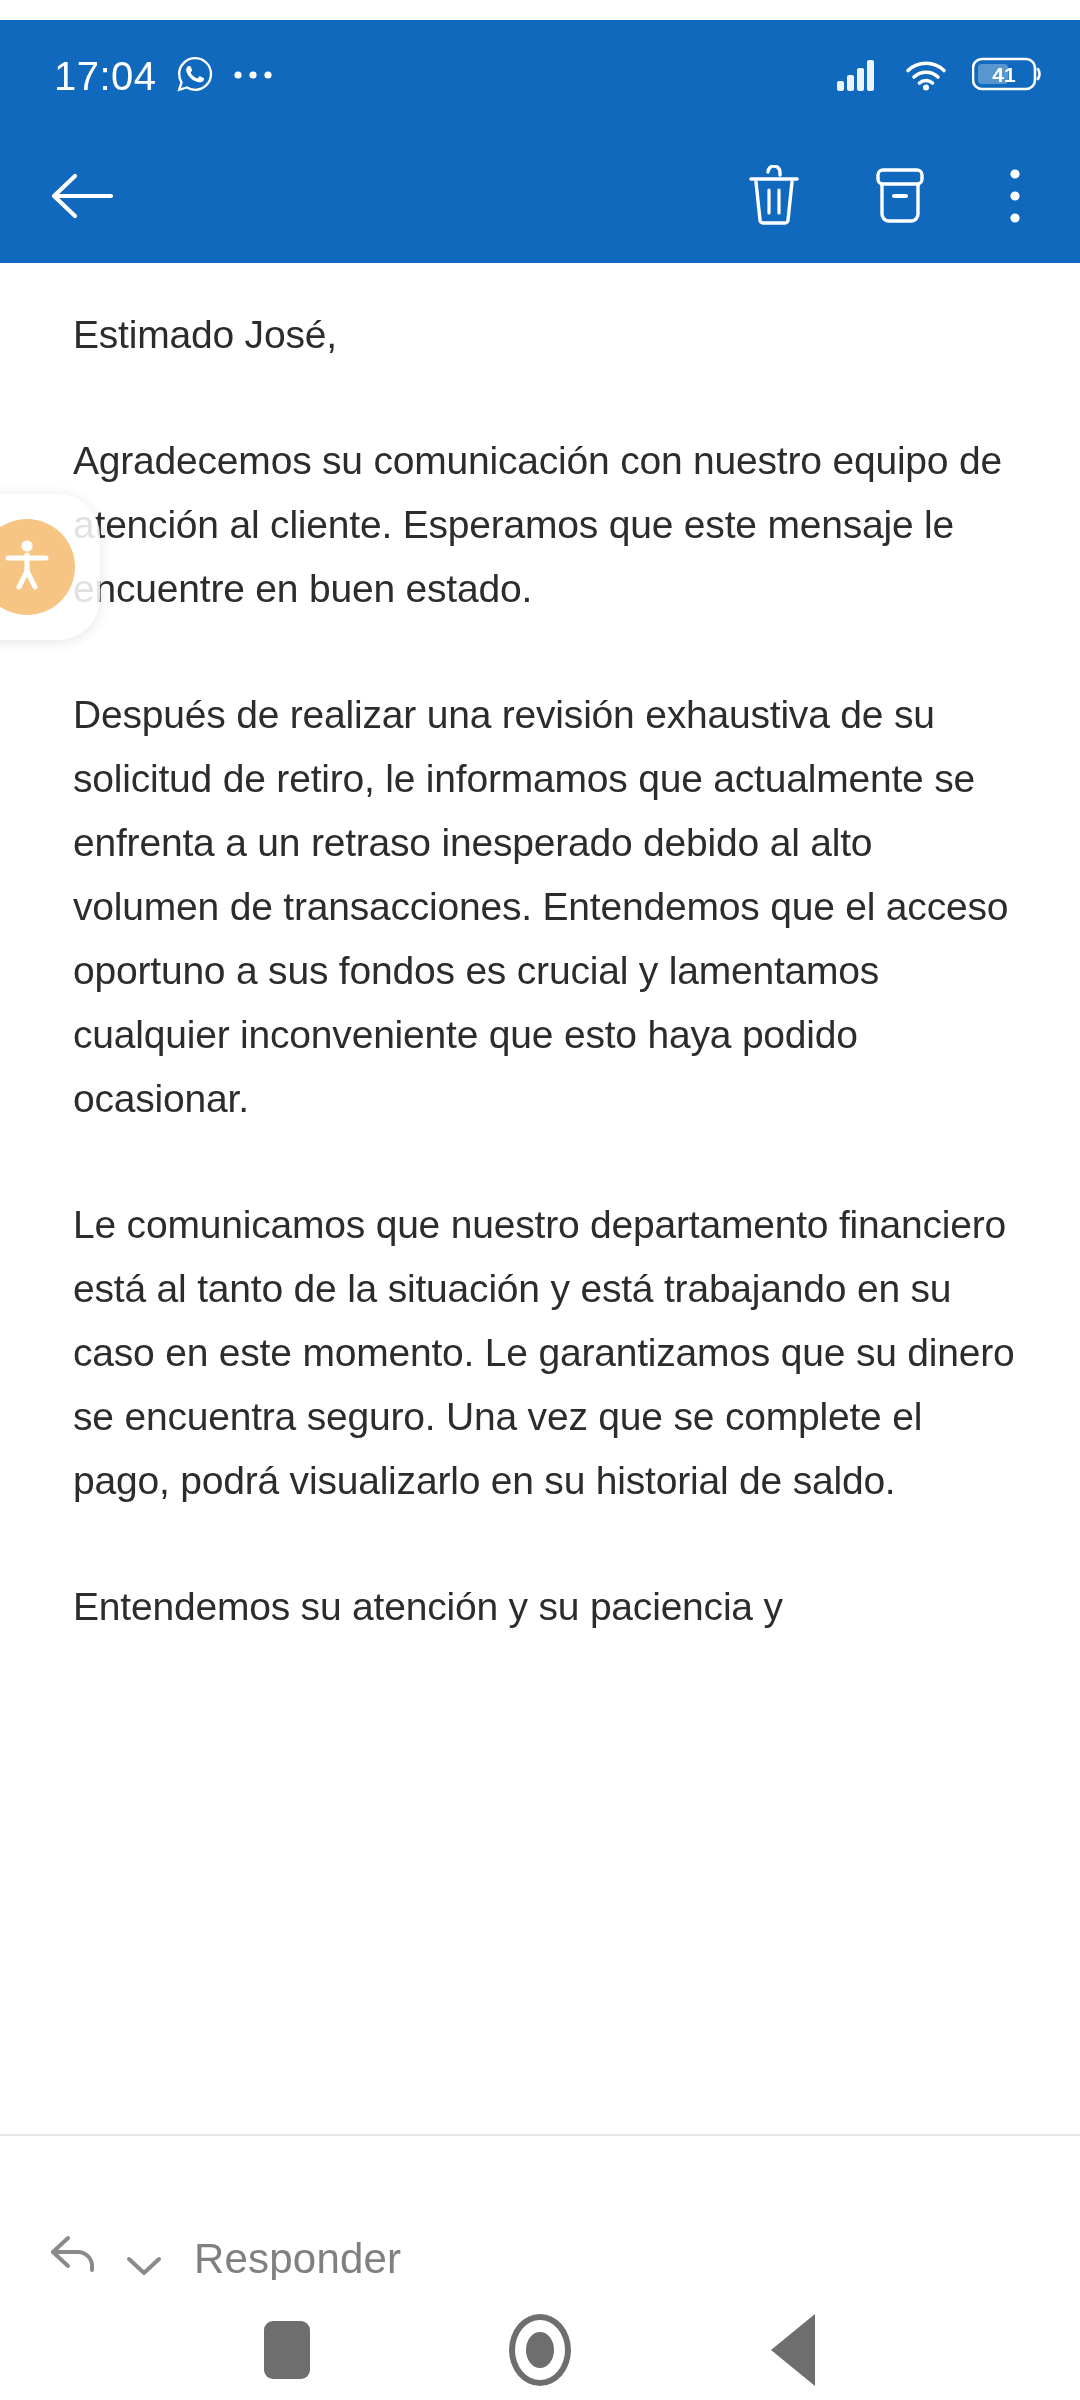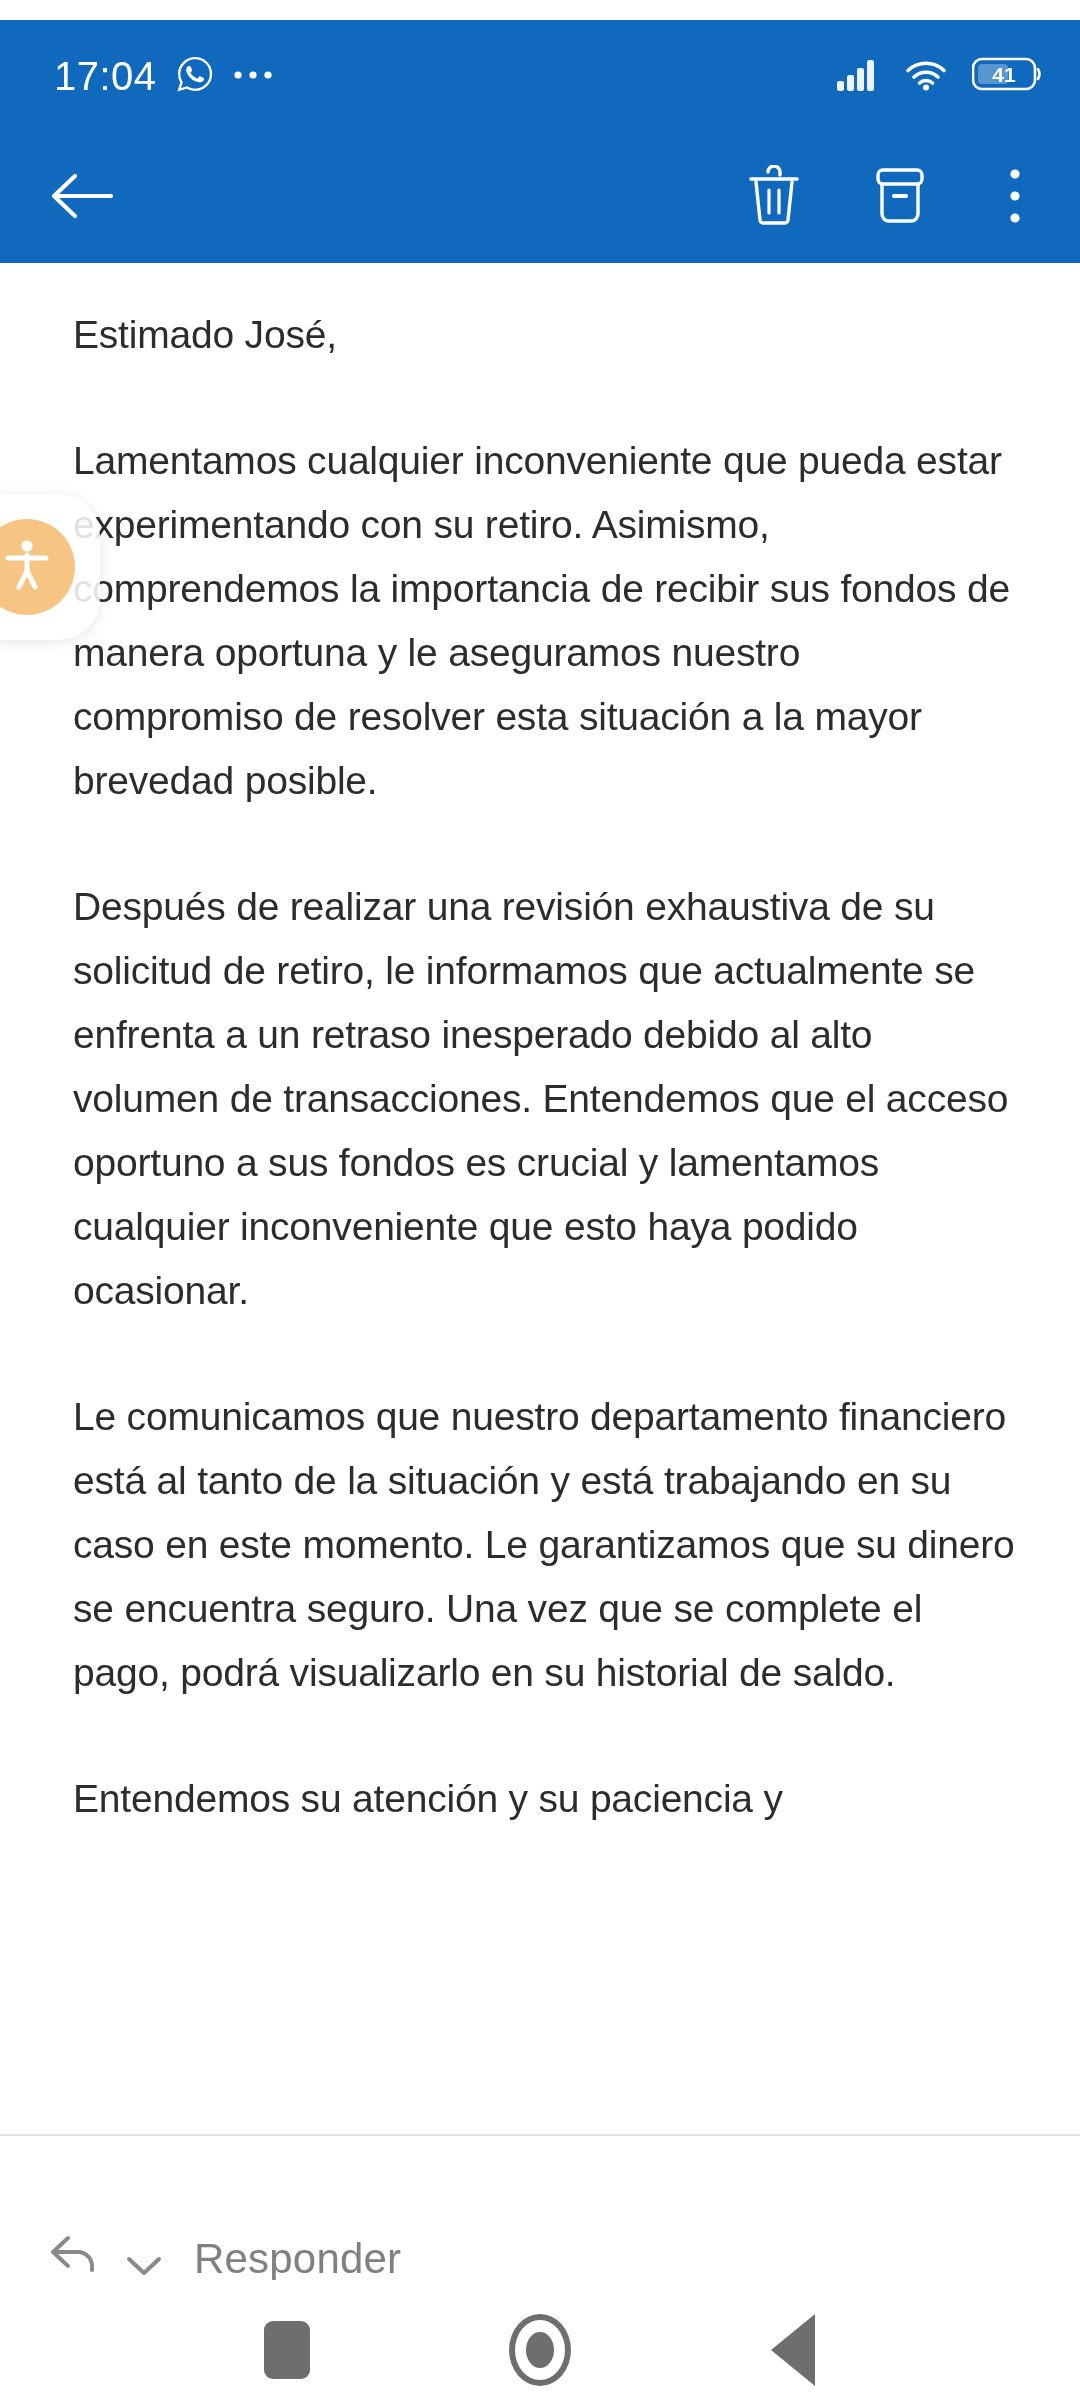--- a/index.html
+++ b/index.html
@@ -246,21 +246,21 @@
             <circle cx="7" cy="51" r="4.6" fill="#ffffff"></circle>
           </svg>
         </span>
       </div>
 
     </div>
   </div>
 
   <div id="message-body">
     <p class="para">Estimado José,</p>
-    <p class="para">Lamentamos cualquier inconveniente que pueda estar experimentando con su retiro. Asimismo, comprendemos la importancia de recibir sus fondos de manera oportuna y le aseguramos nuestro compromiso de resolver esta situación a la mayor brevedad posible.</p>
+    <p class="para">Agradecemos su comunicación con nuestro equipo de atención al cliente. Esperamos que este mensaje le encuentre en buen estado.</p>
     <p class="para">Después de realizar una revisión exhaustiva de su solicitud de retiro, le informamos que actualmente se enfrenta a un retraso inesperado debido al alto volumen de transacciones. Entendemos que el acceso oportuno a sus fondos es crucial y lamentamos cualquier inconveniente que esto haya podido ocasionar.</p>
     <p class="para">Le comunicamos que nuestro departamento financiero está al tanto de la situación y está trabajando en su caso en este momento. Le garantizamos que su dinero se encuentra seguro. Una vez que se complete el pago, podrá visualizarlo en su historial de saldo.</p>
     <p class="para">Entendemos su atención y su paciencia y</p>
   </div>
 
   <div id="accessibility-fab">
     <div id="accessibility-circle">
       <span>
         <svg width="46" height="52" viewBox="0 0 46 52">
           <circle cx="23" cy="7" r="5.6" fill="#ffffff"></circle>

